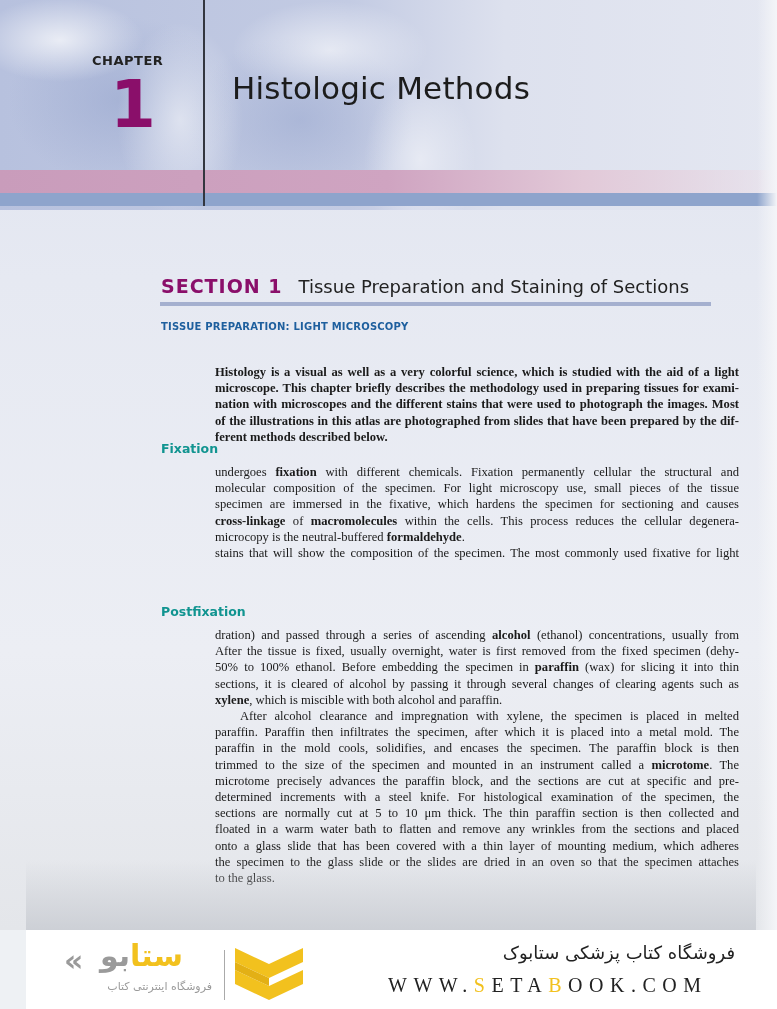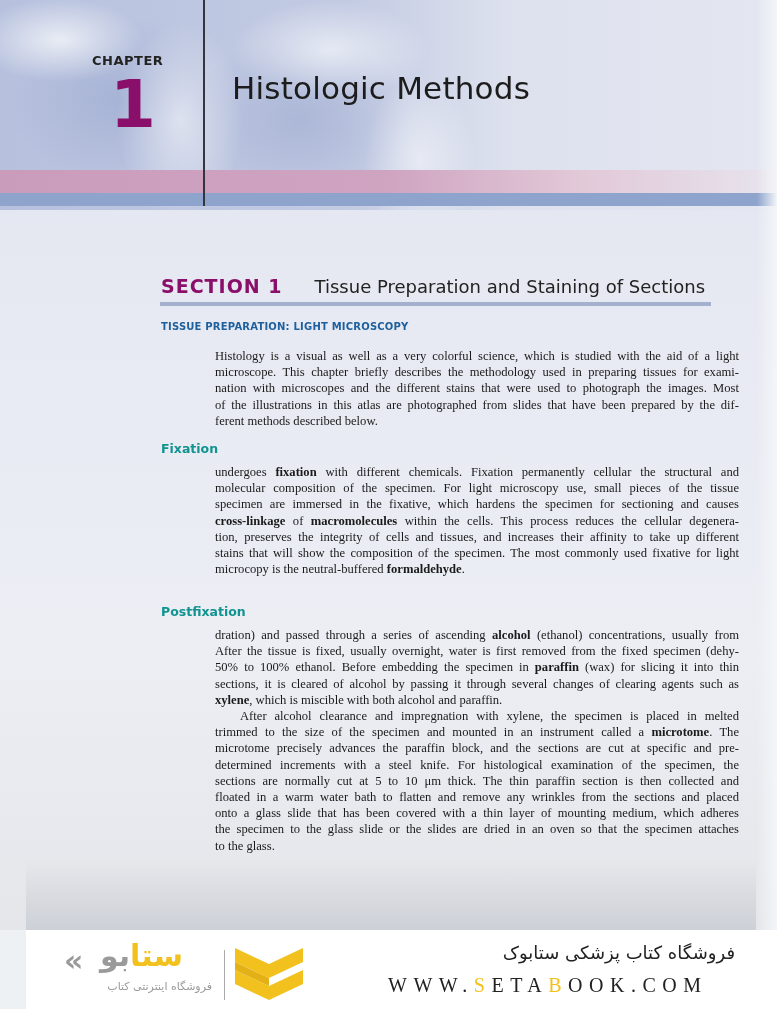--- a/index.html
+++ b/index.html
@@ -65,21 +65,21 @@
       letter-spacing: 0.2px;
     }
 
     
     .section-heading {
       position: absolute; left: 161px; top: 275px; width: 550px;
       display: flex; align-items: baseline; white-space: nowrap;
     }
     .section-tag {
       font-family: "DejaVu Sans", sans-serif; font-weight: bold; font-size: 19px;
-      color: #8a0f6a; letter-spacing: 1px; margin-right: 32px;
+      color: #8a0f6a; letter-spacing: 1px; margin-right: 16px;
     }
     .section-title {
       font-family: "DejaVu Sans", sans-serif; font-size: 18px; color: #222;
     }
     .section-rule {
       position: absolute; left: 160px; top: 302px; width: 551px; height: 4px;
       background: #a5b0cf;
     }
 
     .subhead-main {
@@ -150,52 +150,53 @@
   <div class="chapter-title">Histologic Methods</div>
 
   <div class="section-heading">
     <span class="section-tag">SECTION 1</span>
     <span class="section-title">Tissue Preparation and Staining of Sections</span>
   </div>
   <div class="section-rule"></div>
 
   <div class="subhead-main">TISSUE PREPARATION: LIGHT MICROSCOPY</div>
 
-  <div class="para" style="top:348px;">
+  <div class="para" style="top:364px;font-weight:bold;">
     <span class="line">Histology is a visual as well as a very colorful science, which is studied with the aid of a light</span>
     <span class="line">microscope. This chapter briefly describes the methodology used in preparing tissues for exami-</span>
     <span class="line">nation with microscopes and the different stains that were used to photograph the images. Most</span>
     <span class="line">of the illustrations in this atlas are photographed from slides that have been prepared by the dif-</span>
     <span class="line last">ferent methods described below.</span>
   </div>
 
   <div class="subhead" style="top:441px;">Fixation</div>
 
   <div class="para" style="top:464px;">
     <span class="line"><span>undergoes </span><b>fixation</b><span> with different chemicals. Fixation permanently cellular the structural and</span></span>
     <span class="line">molecular composition of the specimen. For light microscopy use, small pieces of the tissue</span>
     <span class="line">specimen are immersed in the fixative, which hardens the specimen for sectioning and causes</span>
     <span class="line"><b>cross-linkage</b><span> of </span><b>macromolecules</b><span> within the cells. This process reduces the cellular degenera-</span></span>
-    <span class="line">tion, preserves the integrity of cells and tissues, and increases their affinity to take up different</span>
+    <span class="line last"><span>microcopy is the neutral-buffered </span><b>formaldehyde</b><span>.</span></span>
     <span class="line">stains that will show the composition of the specimen. The most commonly used fixative for light</span>
-    <span class="line last"><span>microcopy is the neutral-buffered </span><b>formaldehyde</b><span>.</span></span>
   </div>
 
   <div class="subhead" style="top:604px;">Postfixation</div>
 
   <div class="para" style="top:627px;">
     <span class="line"><span>dration) and passed through a series of ascending </span><b>alcohol</b><span> (ethanol) concentrations, usually from</span></span>
     <span class="line">After the tissue is fixed, usually overnight, water is first removed from the fixed specimen (dehy-</span>
     <span class="line"><span>50% to 100% ethanol. Before embedding the specimen in </span><b>paraffin</b><span> (wax) for slicing it into thin</span></span>
     <span class="line">sections, it is cleared of alcohol by passing it through several changes of clearing agents such as</span>
     <span class="line last"><b>xylene</b><span>, which is miscible with both alcohol and paraffin.</span></span>
   </div>
 
   <div class="para" style="top:708px;">
     <span class="line indent">After alcohol clearance and impregnation with xylene, the specimen is placed in melted</span>
+    <span class="line">paraffin. Paraffin then infiltrates the specimen, after which it is placed into a metal mold. The</span>
+    <span class="line">paraffin in the mold cools, solidifies, and encases the specimen. The paraffin block is then</span>
     <span class="line"><span>trimmed to the size of the specimen and mounted in an instrument called a </span><b>microtome</b><span>. The</span></span>
     <span class="line">microtome precisely advances the paraffin block, and the sections are cut at specific and pre-</span>
     <span class="line">determined increments with a steel knife. For histological examination of the specimen, the</span>
     <span class="line">sections are normally cut at 5 to 10 μm thick. The thin paraffin section is then collected and</span>
     <span class="line">floated in a warm water bath to flatten and remove any wrinkles from the sections and placed</span>
     <span class="line">onto a glass slide that has been covered with a thin layer of mounting medium, which adheres</span>
     <span class="line">the specimen to the glass slide or the slides are dried in an oven so that the specimen attaches</span>
     <span class="line last">to the glass.</span>
   </div>
 

